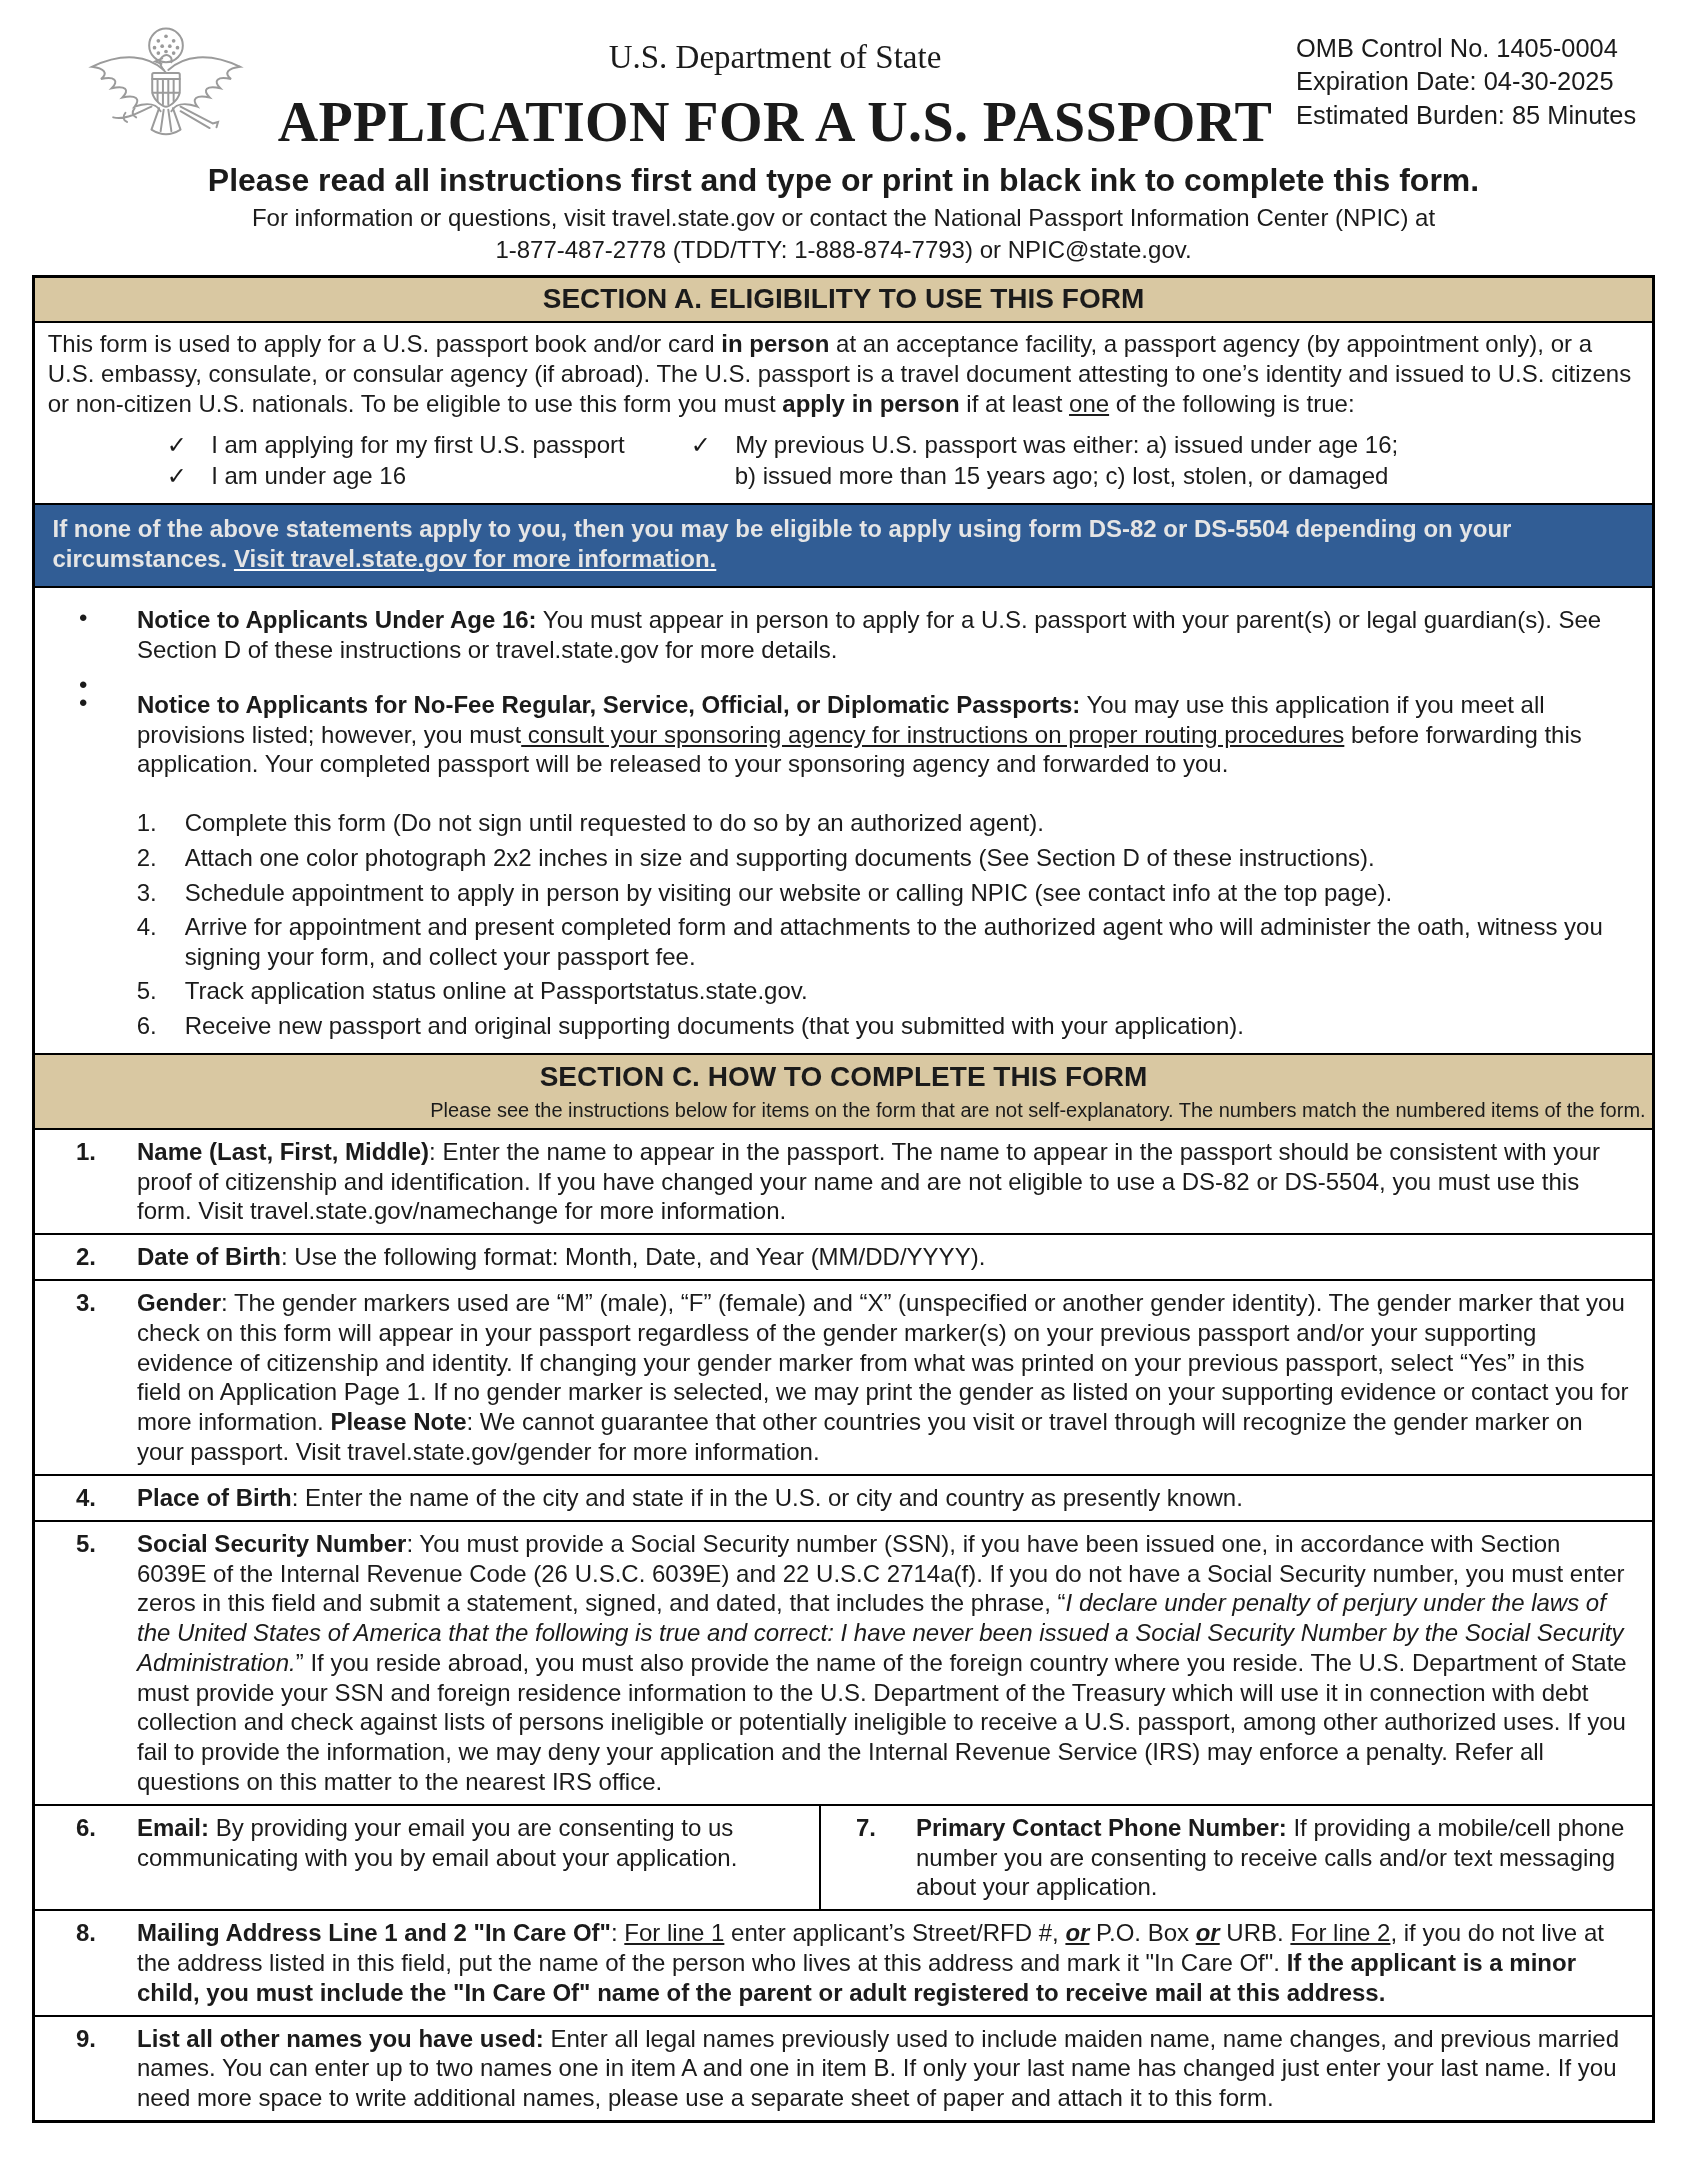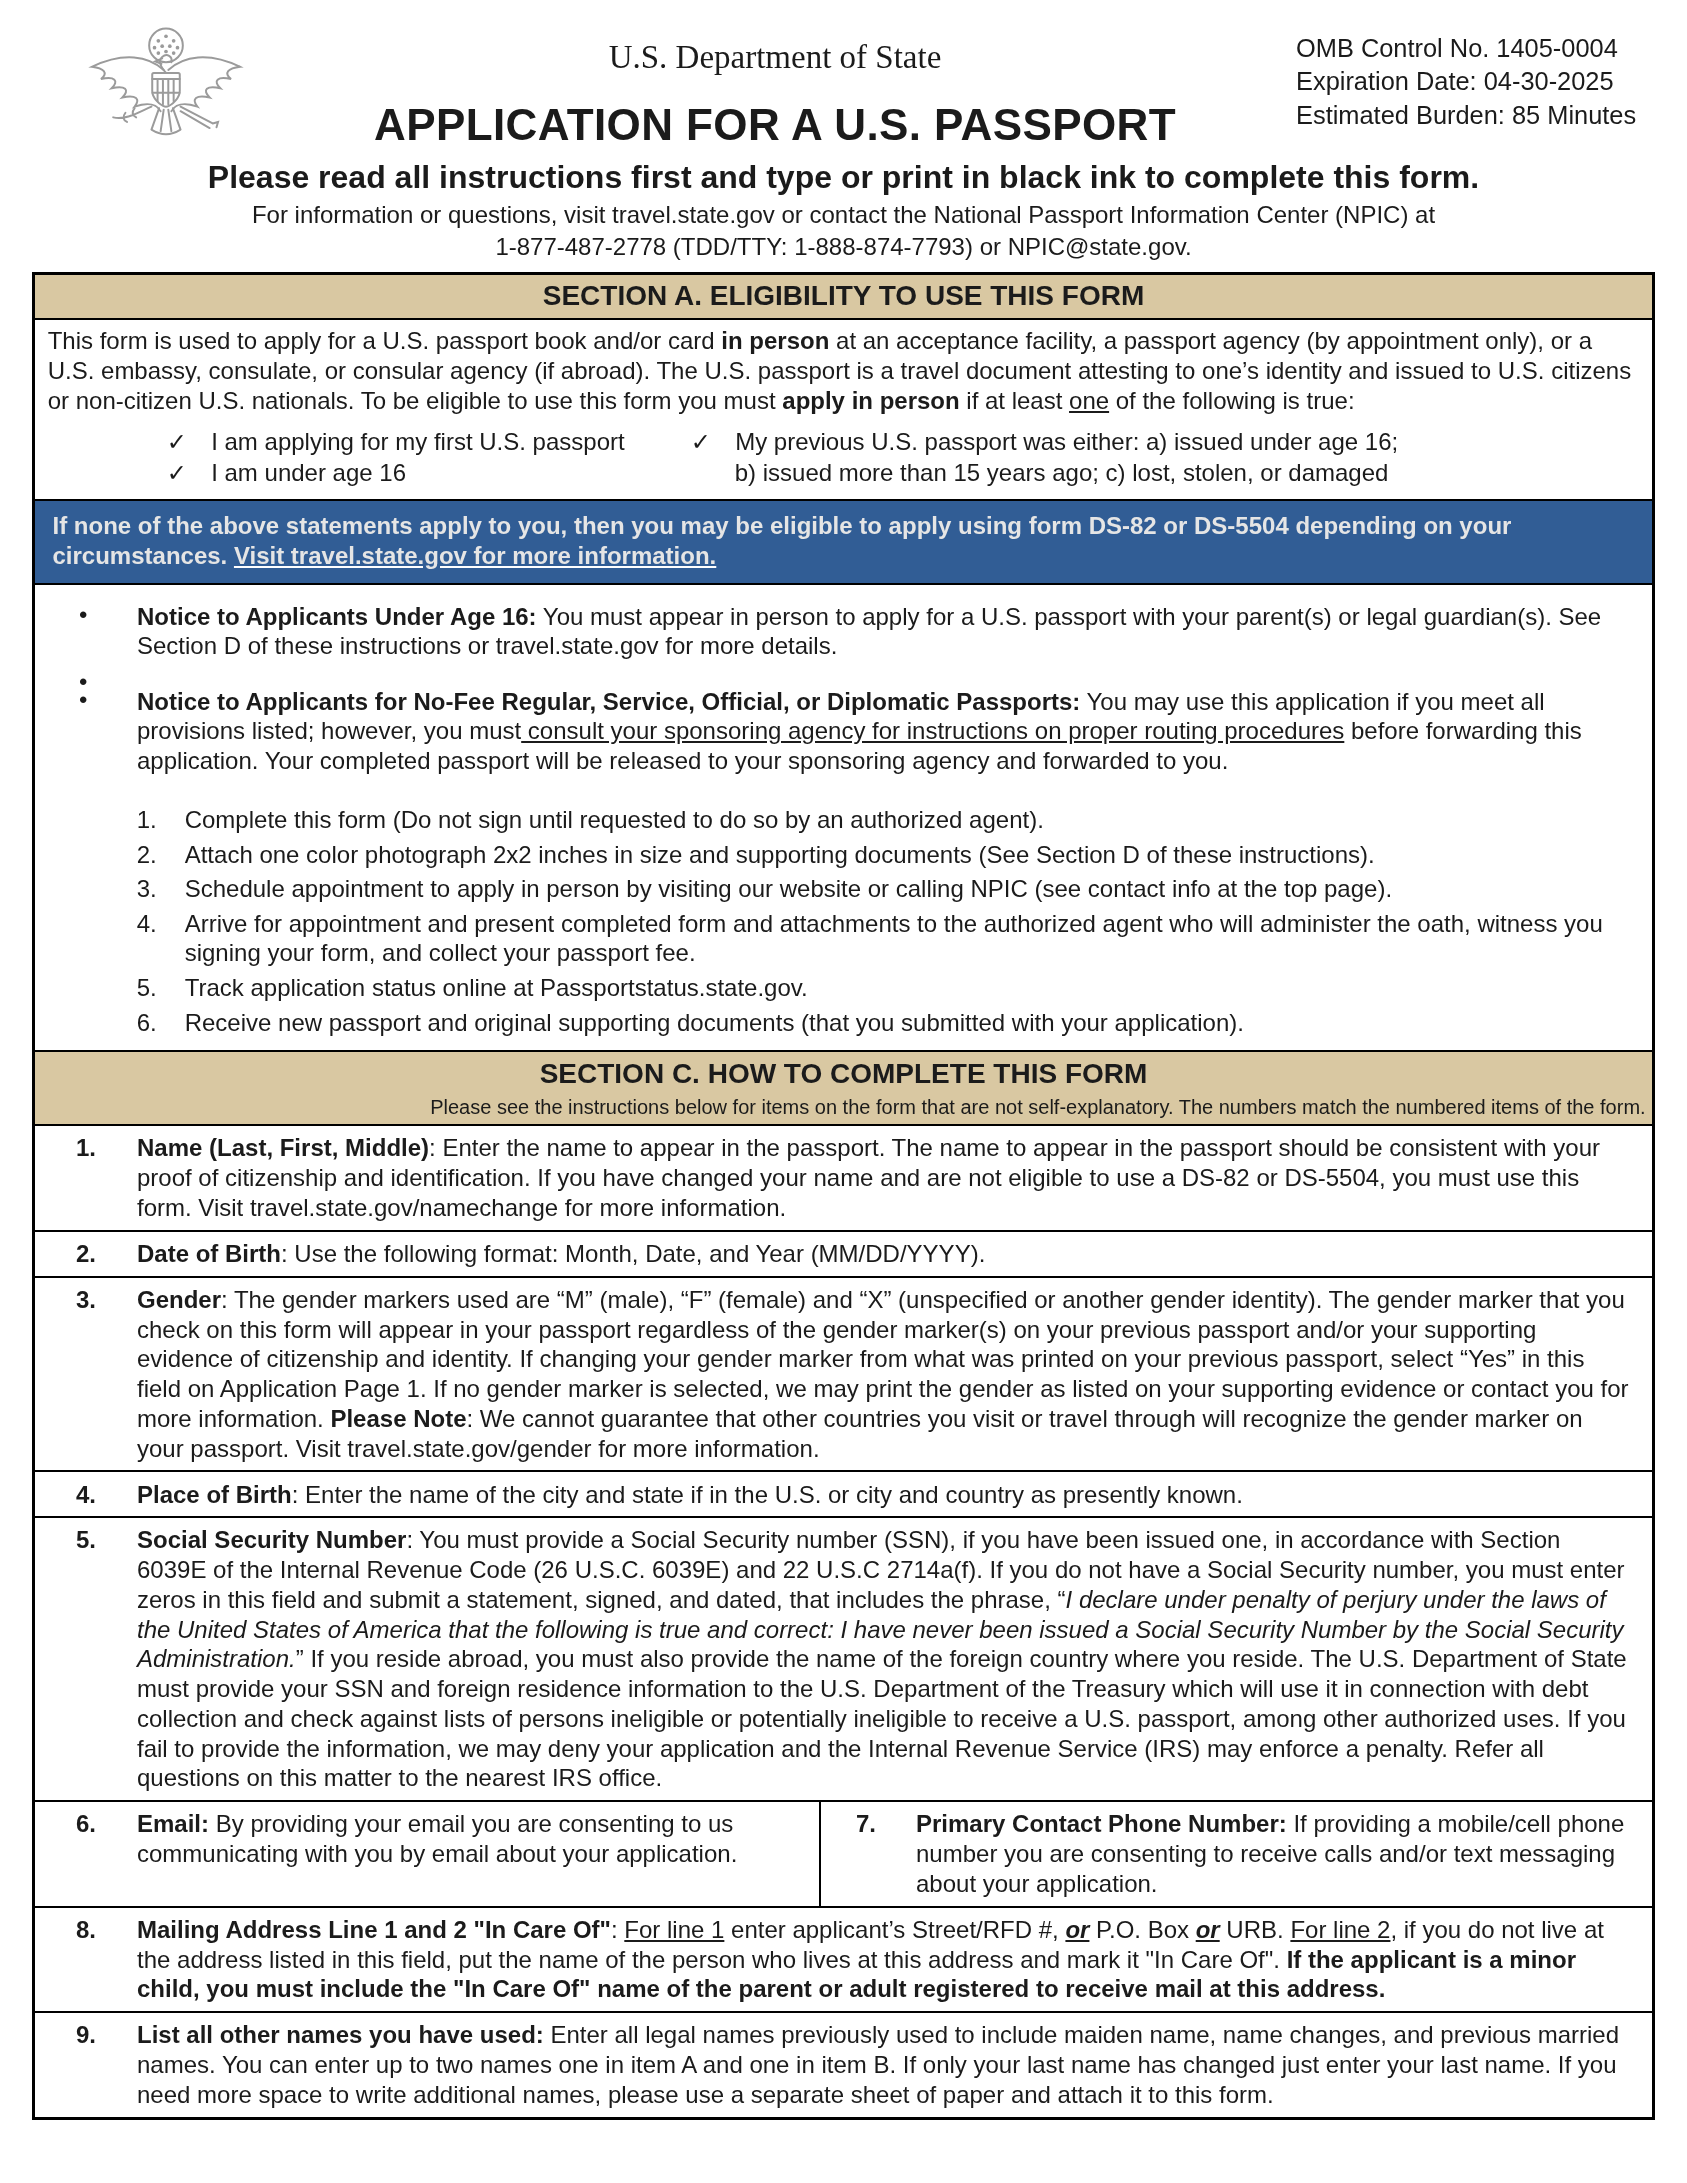--- a/index.html
+++ b/index.html
@@ -21,21 +21,21 @@
   }
   .b{font-weight:bold;text-align:right;}
   .i{font-style:italic;}
   .u{text-decoration:underline;}
 
   
   .hdr{display:flex;align-items:flex-start;margin-bottom:1.6px;}
   .eagle{width:176px;height:133px;flex:0 0 auto;margin-left:46px;}
   .hdr-center{flex:1;text-align:center;padding-top:16px;}
   .dept{font-family:"Liberation Serif","DejaVu Serif",serif;font-size:33px;}
-  .title{font-family:Liberation Sans, sans-serif;font-size:44px;font-weight:bold;margin-top:20px;letter-spacing:0.4px;}
+  .title{font-family:Liberation Serif, serif;font-size:56px;font-weight:bold;margin-top:10px;letter-spacing:0.4px;}
   .omb{width:359px;flex:0 0 auto;font-size:25.4px;line-height:1.32;padding-top:11px;}
 
   
   .intro{text-align:center;margin:0 0 8px;}
   .intro-line1{font-weight:bold;font-size:32px;}
   .intro div{margin:2.4px 0;}
 
   
   .formtable{border:3.2px solid #000;}
   .band{

